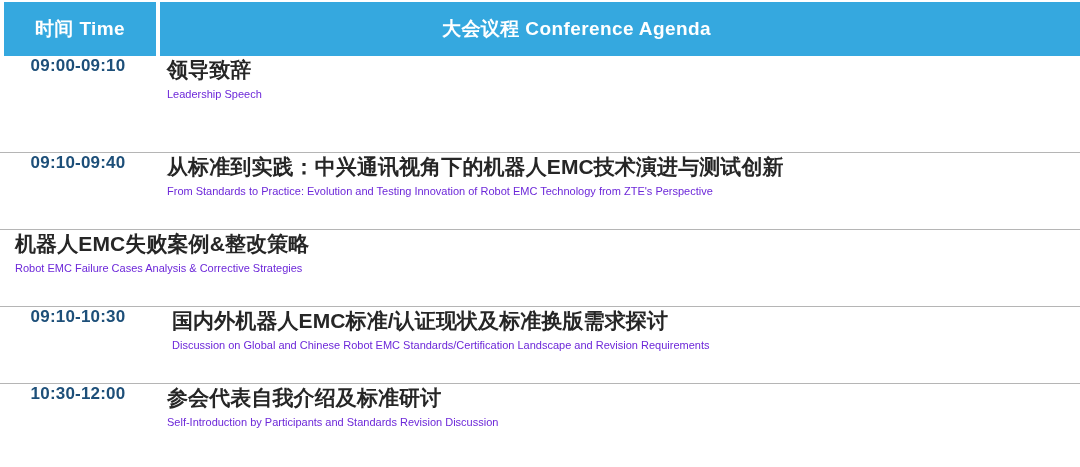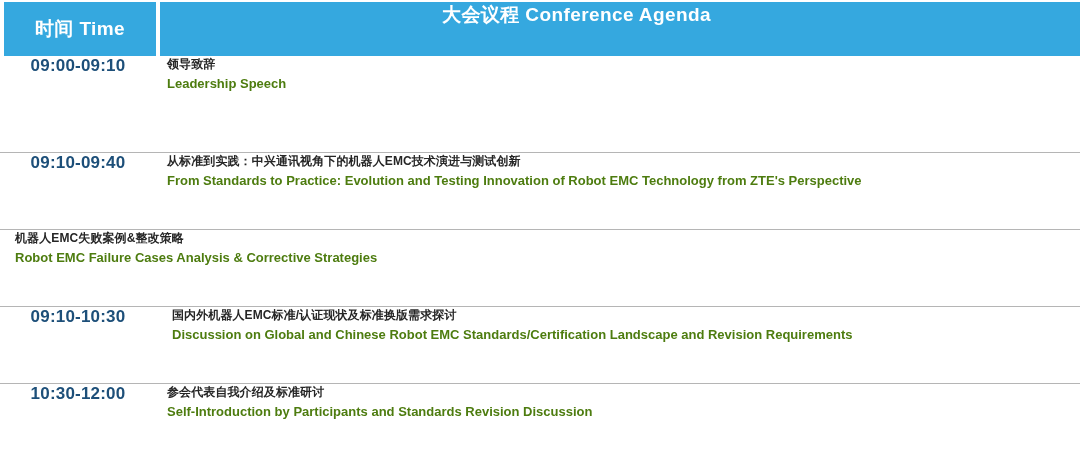--- a/index.html
+++ b/index.html
@@ -43,21 +43,21 @@
   }
   .header-gap {
     width: 4px;
     flex: 0 0 4px;
     background: #ffffff;
   }
   .header-title-cell {
     flex: 1 1 auto;
     background: #35a8df;
     display: flex;
-    align-items: flex-start;
+    align-items: center;
     justify-content: center;
     box-sizing: border-box;
     padding-right: 87px;
   }
   .header-label {
     color: #ffffff;
     font-size: 19px;
     font-weight: bold;
     letter-spacing: 0.4px;
     white-space: nowrap;
@@ -107,30 +107,30 @@
   .content-cell {
     flex: 1 1 auto;
     box-sizing: border-box;
     padding-left: 15px;
     padding-right: 20px;
   }
   .content-cell.indent-wide { padding-left: 20px; }
 
   .title-cn {
     color: #262626;
-    font-size: 12px;
+    font-size: 21px;
     font-weight: bold;
     line-height: 1.35;
     letter-spacing: 0.1px;
     white-space: nowrap;
   }
   .title-en {
-    color: #4d7c0f;
-    font-size: 13px;
-    font-weight: bold;
+    color: #6d28d9;
+    font-size: 11px;
+    font-weight: normal;
     line-height: 1.5;
     margin-top: 2px;
     white-space: nowrap;
   }
 </style>
 </head>
 <body>
 
 <div class="agenda-page">
 

